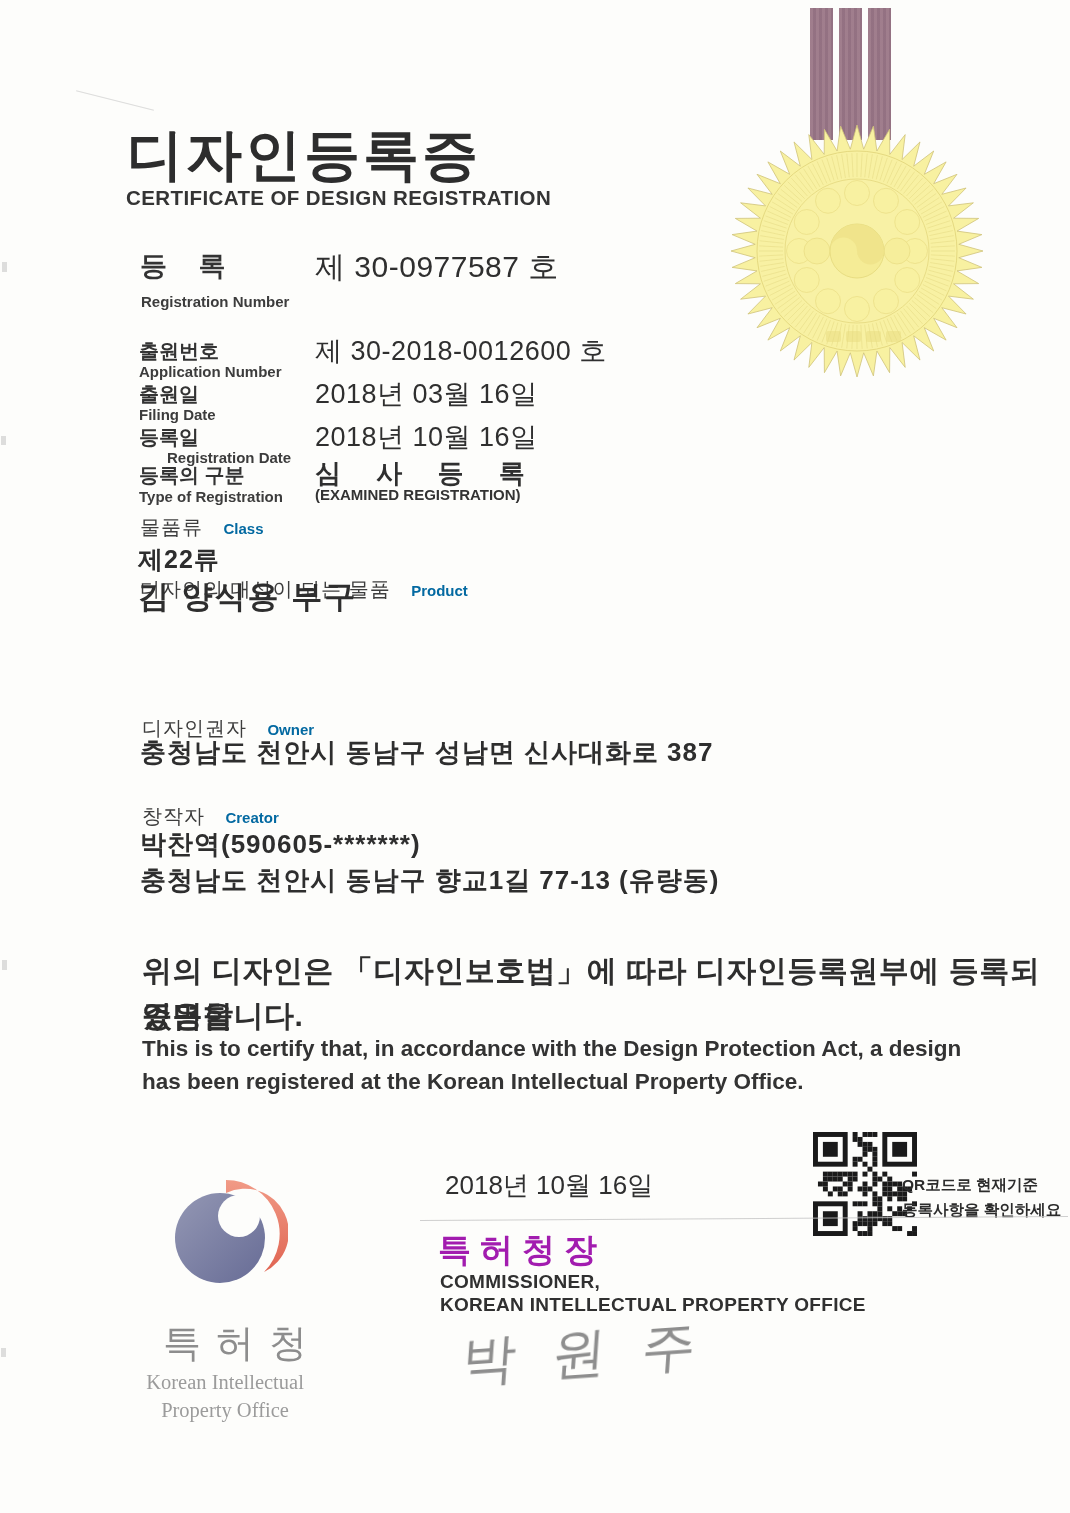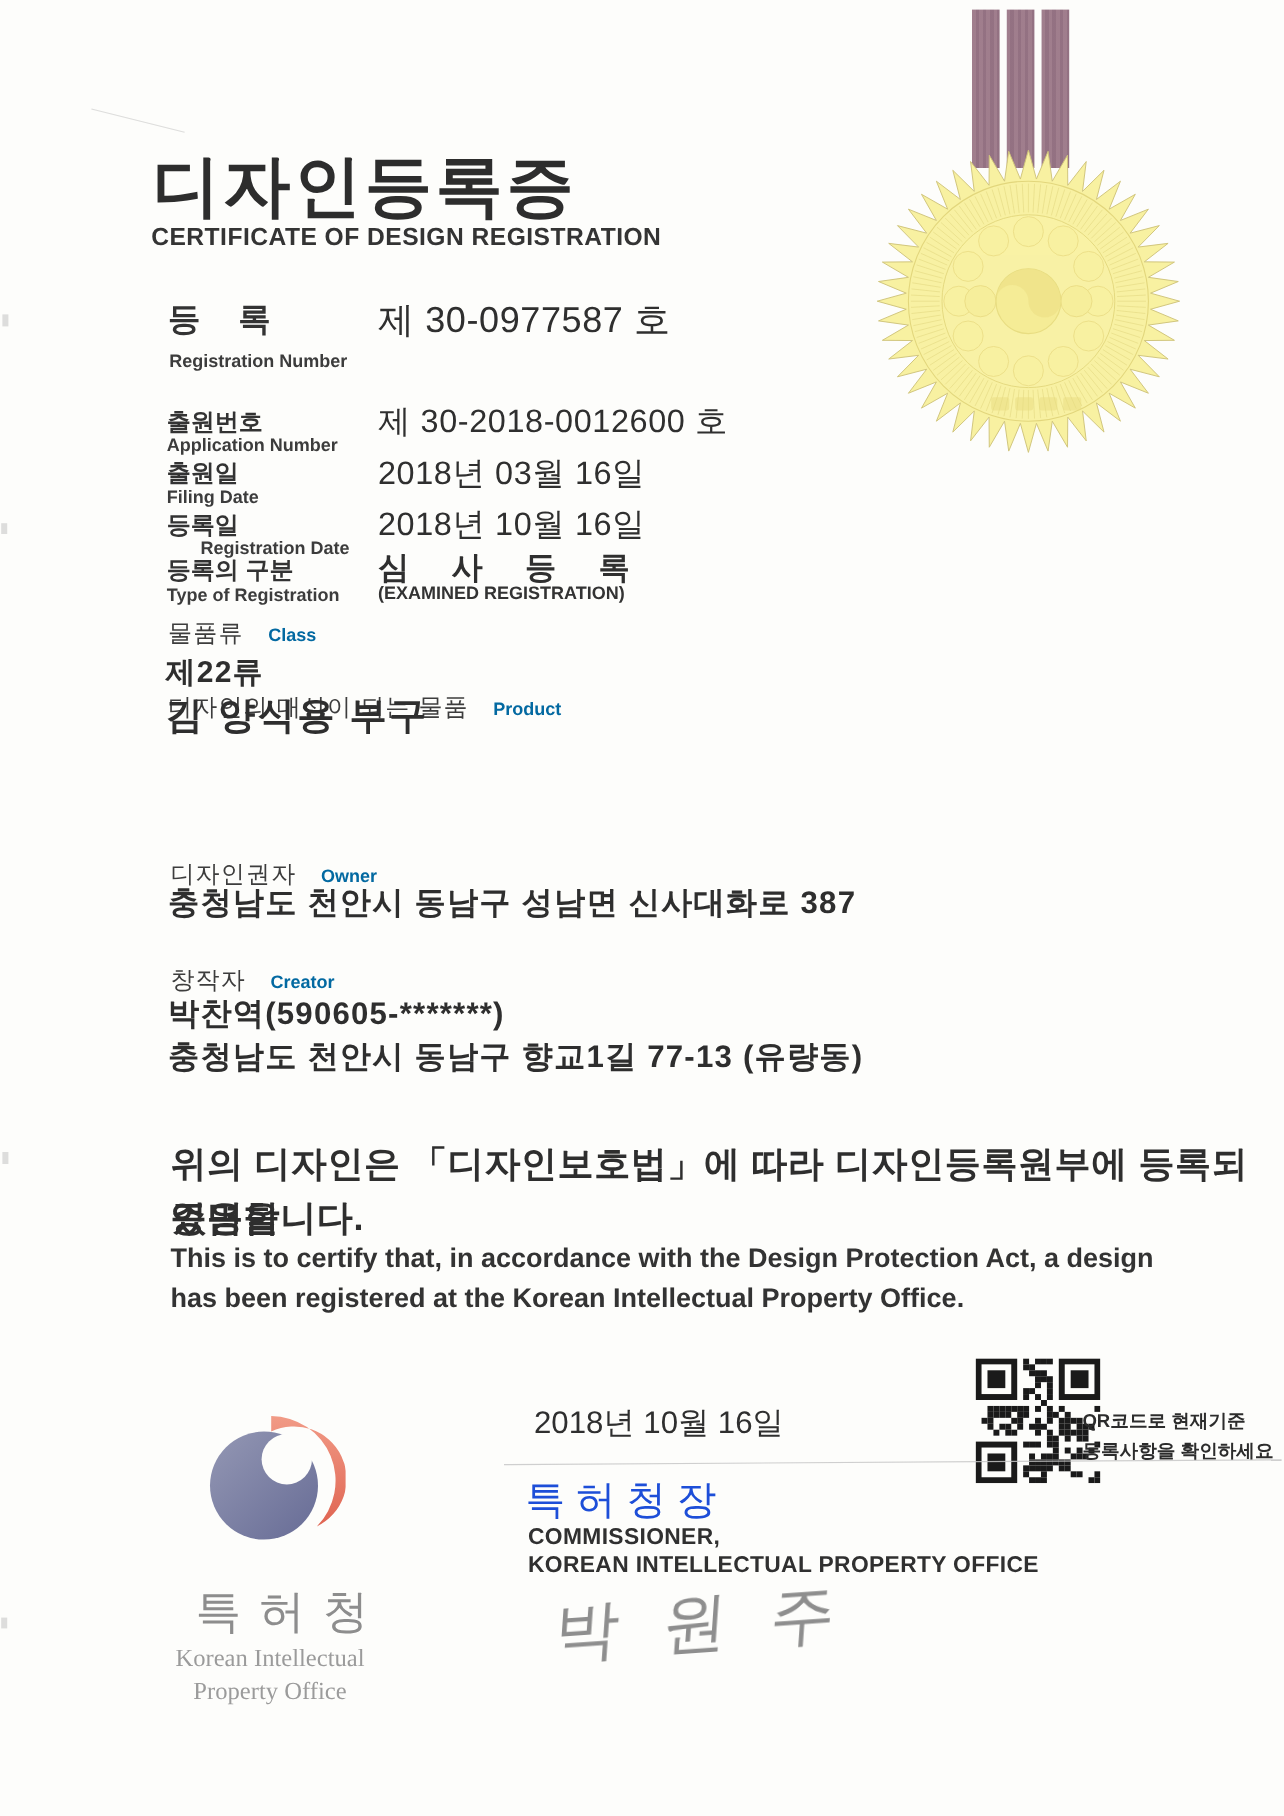--- a/index.html
+++ b/index.html
@@ -37,21 +37,21 @@
   .val-sub{font-size:15px;font-weight:700;color:#333;}
   
   .sec-lbl-ko{font-size:20px;font-weight:500;color:#3d3d3d;letter-spacing:1px;display:inline;}
   .sec-lbl-en{font-size:15px;font-weight:700;color:#0369a1;display:inline;margin-left:16px;}
   .sec-val{font-size:26px;font-weight:700;color:#2e2e2e;letter-spacing:1px;}
   
   .stmt-ko{font-size:30px;font-weight:600;color:#2e2e2e;line-height:45px;letter-spacing:.5px;}
   .stmt-en{font-size:22.5px;font-weight:700;color:#333;line-height:33px;}
   
   .issue-date{font-size:26px;font-weight:500;color:#2f2f2f;}
-  .sig-title{font-size:33px;font-weight:400;letter-spacing:9px;color:#1d4ed8;}
+  .sig-title{font-size:33px;font-weight:700;letter-spacing:9px;color:#a21caf;}
   .sig-en{font-size:19px;font-weight:700;color:#303030;letter-spacing:.3px;}
   .signature{
     font-size:54px;color:#7b7b7b;letter-spacing:36px;font-weight:400;
     transform:rotate(-4deg) skewX(-8deg);
     filter:blur(.4px);opacity:.85;white-space:nowrap;
   }
   .qr-caption{font-size:15.5px;font-weight:600;color:#2c2c2c;line-height:25px;}
   .agency-ko{font-size:38px;color:#8d8d8d;letter-spacing:15px;font-weight:500;}
   .agency-en{font-size:20.5px;color:#9b9b9b;line-height:28px;text-align:center;font-weight:500;}
   .sep-line{

